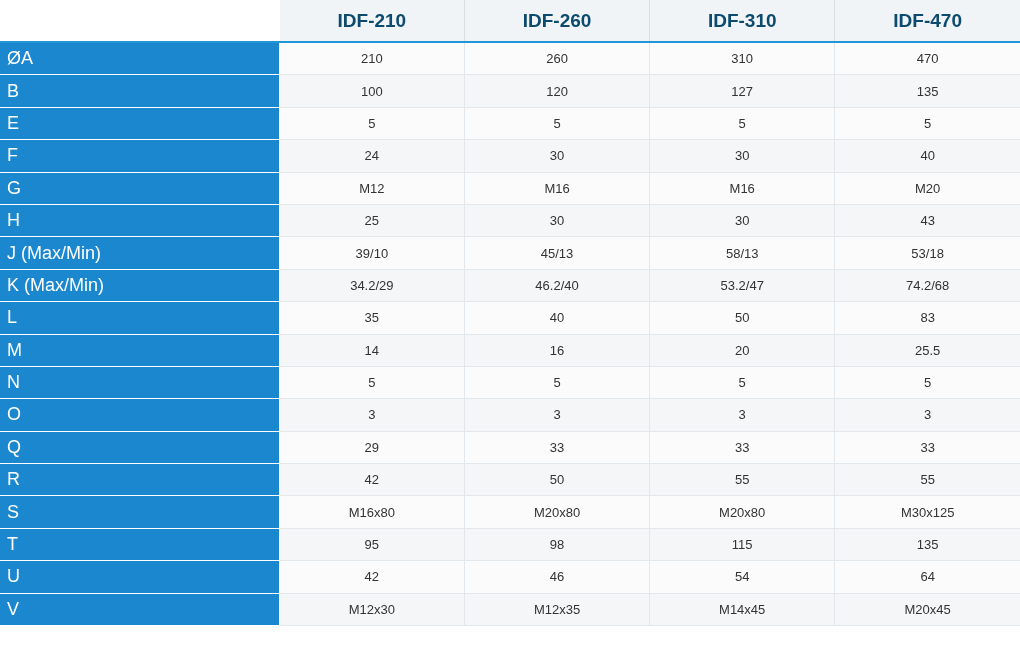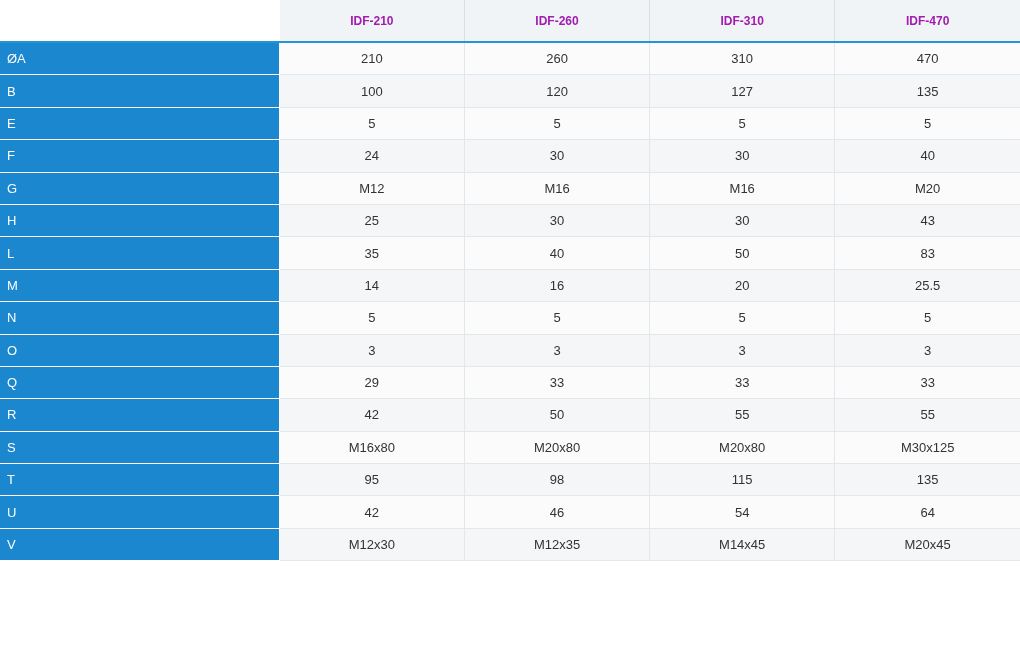--- a/index.html
+++ b/index.html
@@ -18,41 +18,41 @@
     width: 1020px;
     table-layout: fixed;
   }
   table.spec-table col.label-col { width: 279px; }
   table.spec-table col.data-col  { width: 185px; }
 
   
   thead tr th {
     height: 41px;
     background: #f0f4f7;
-    color: #a21caf;
-    font-size: 12px;
+    color: #0c4a6e;
+    font-size: 19px;
     font-weight: bold;
     text-align: center;
     vertical-align: middle;
     border-bottom: 2px solid #2196d6;
     border-right: 1px solid #d7dee4;
     padding: 0;
   }
   thead tr th.corner {
     background: #ffffff;
     border-bottom: 2px solid #2196d6;
     border-right: 1px solid #ffffff;
   }
   thead tr th:last-child { border-right: none; }
 
   
   tbody th.row-label {
     background: #1b87cf;
     color: #ffffff;
-    font-size: 13px;
+    font-size: 18px;
     font-weight: normal;
     text-align: left;
     padding: 0 0 0 7px;
     height: 31.4px;
     border-bottom: 1px solid #ffffff;
     border-right: 1px solid #ffffff;
     vertical-align: middle;
     white-space: nowrap;
   }
   tbody td.value {
@@ -126,20 +126,34 @@
         <td class="value">M20</td>
       </tr>
       <tr>
         <th class="row-label">H</th>
         <td class="value">25</td>
         <td class="value">30</td>
         <td class="value">30</td>
         <td class="value">43</td>
       </tr>
       <tr>
+        <th class="row-label">J (Max/Min)</th>
+        <td class="value">39/10</td>
+        <td class="value">45/13</td>
+        <td class="value">58/13</td>
+        <td class="value">53/18</td>
+      </tr>
+      <tr>
+        <th class="row-label">K (Max/Min)</th>
+        <td class="value">34.2/29</td>
+        <td class="value">46.2/40</td>
+        <td class="value">53.2/47</td>
+        <td class="value">74.2/68</td>
+      </tr>
+      <tr>
         <th class="row-label">L</th>
         <td class="value">35</td>
         <td class="value">40</td>
         <td class="value">50</td>
         <td class="value">83</td>
       </tr>
       <tr>
         <th class="row-label">M</th>
         <td class="value">14</td>
         <td class="value">16</td>

